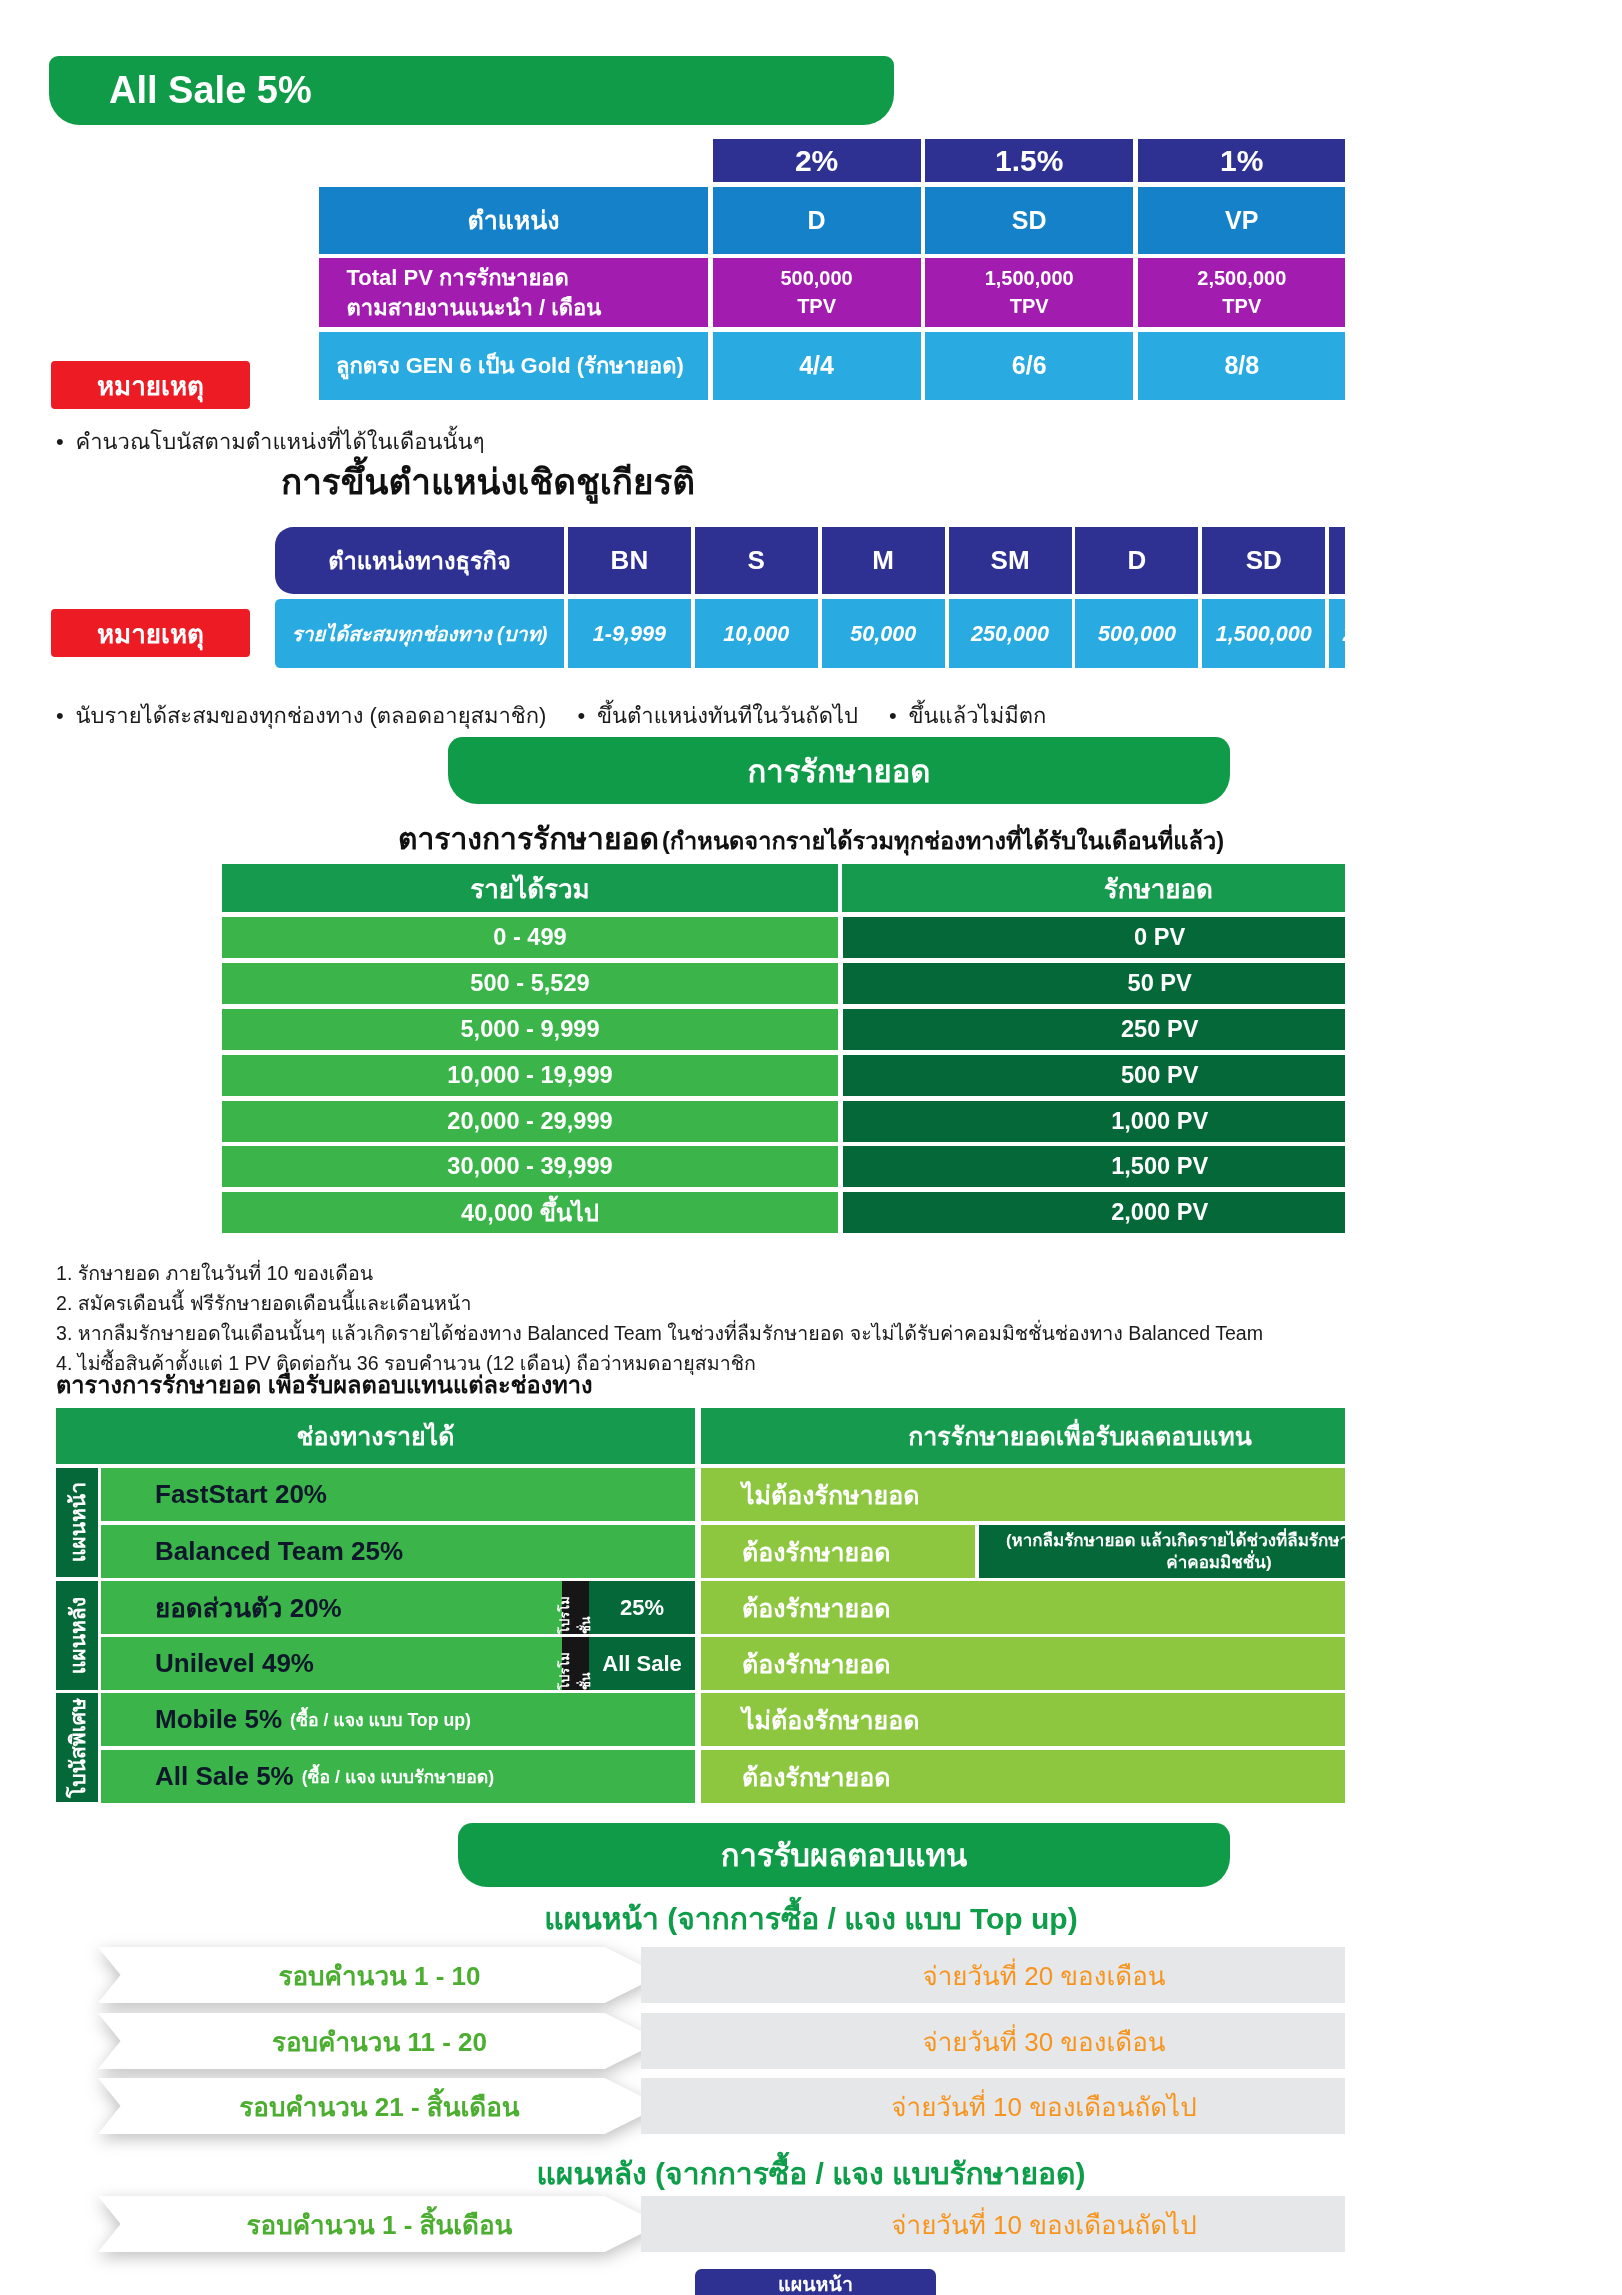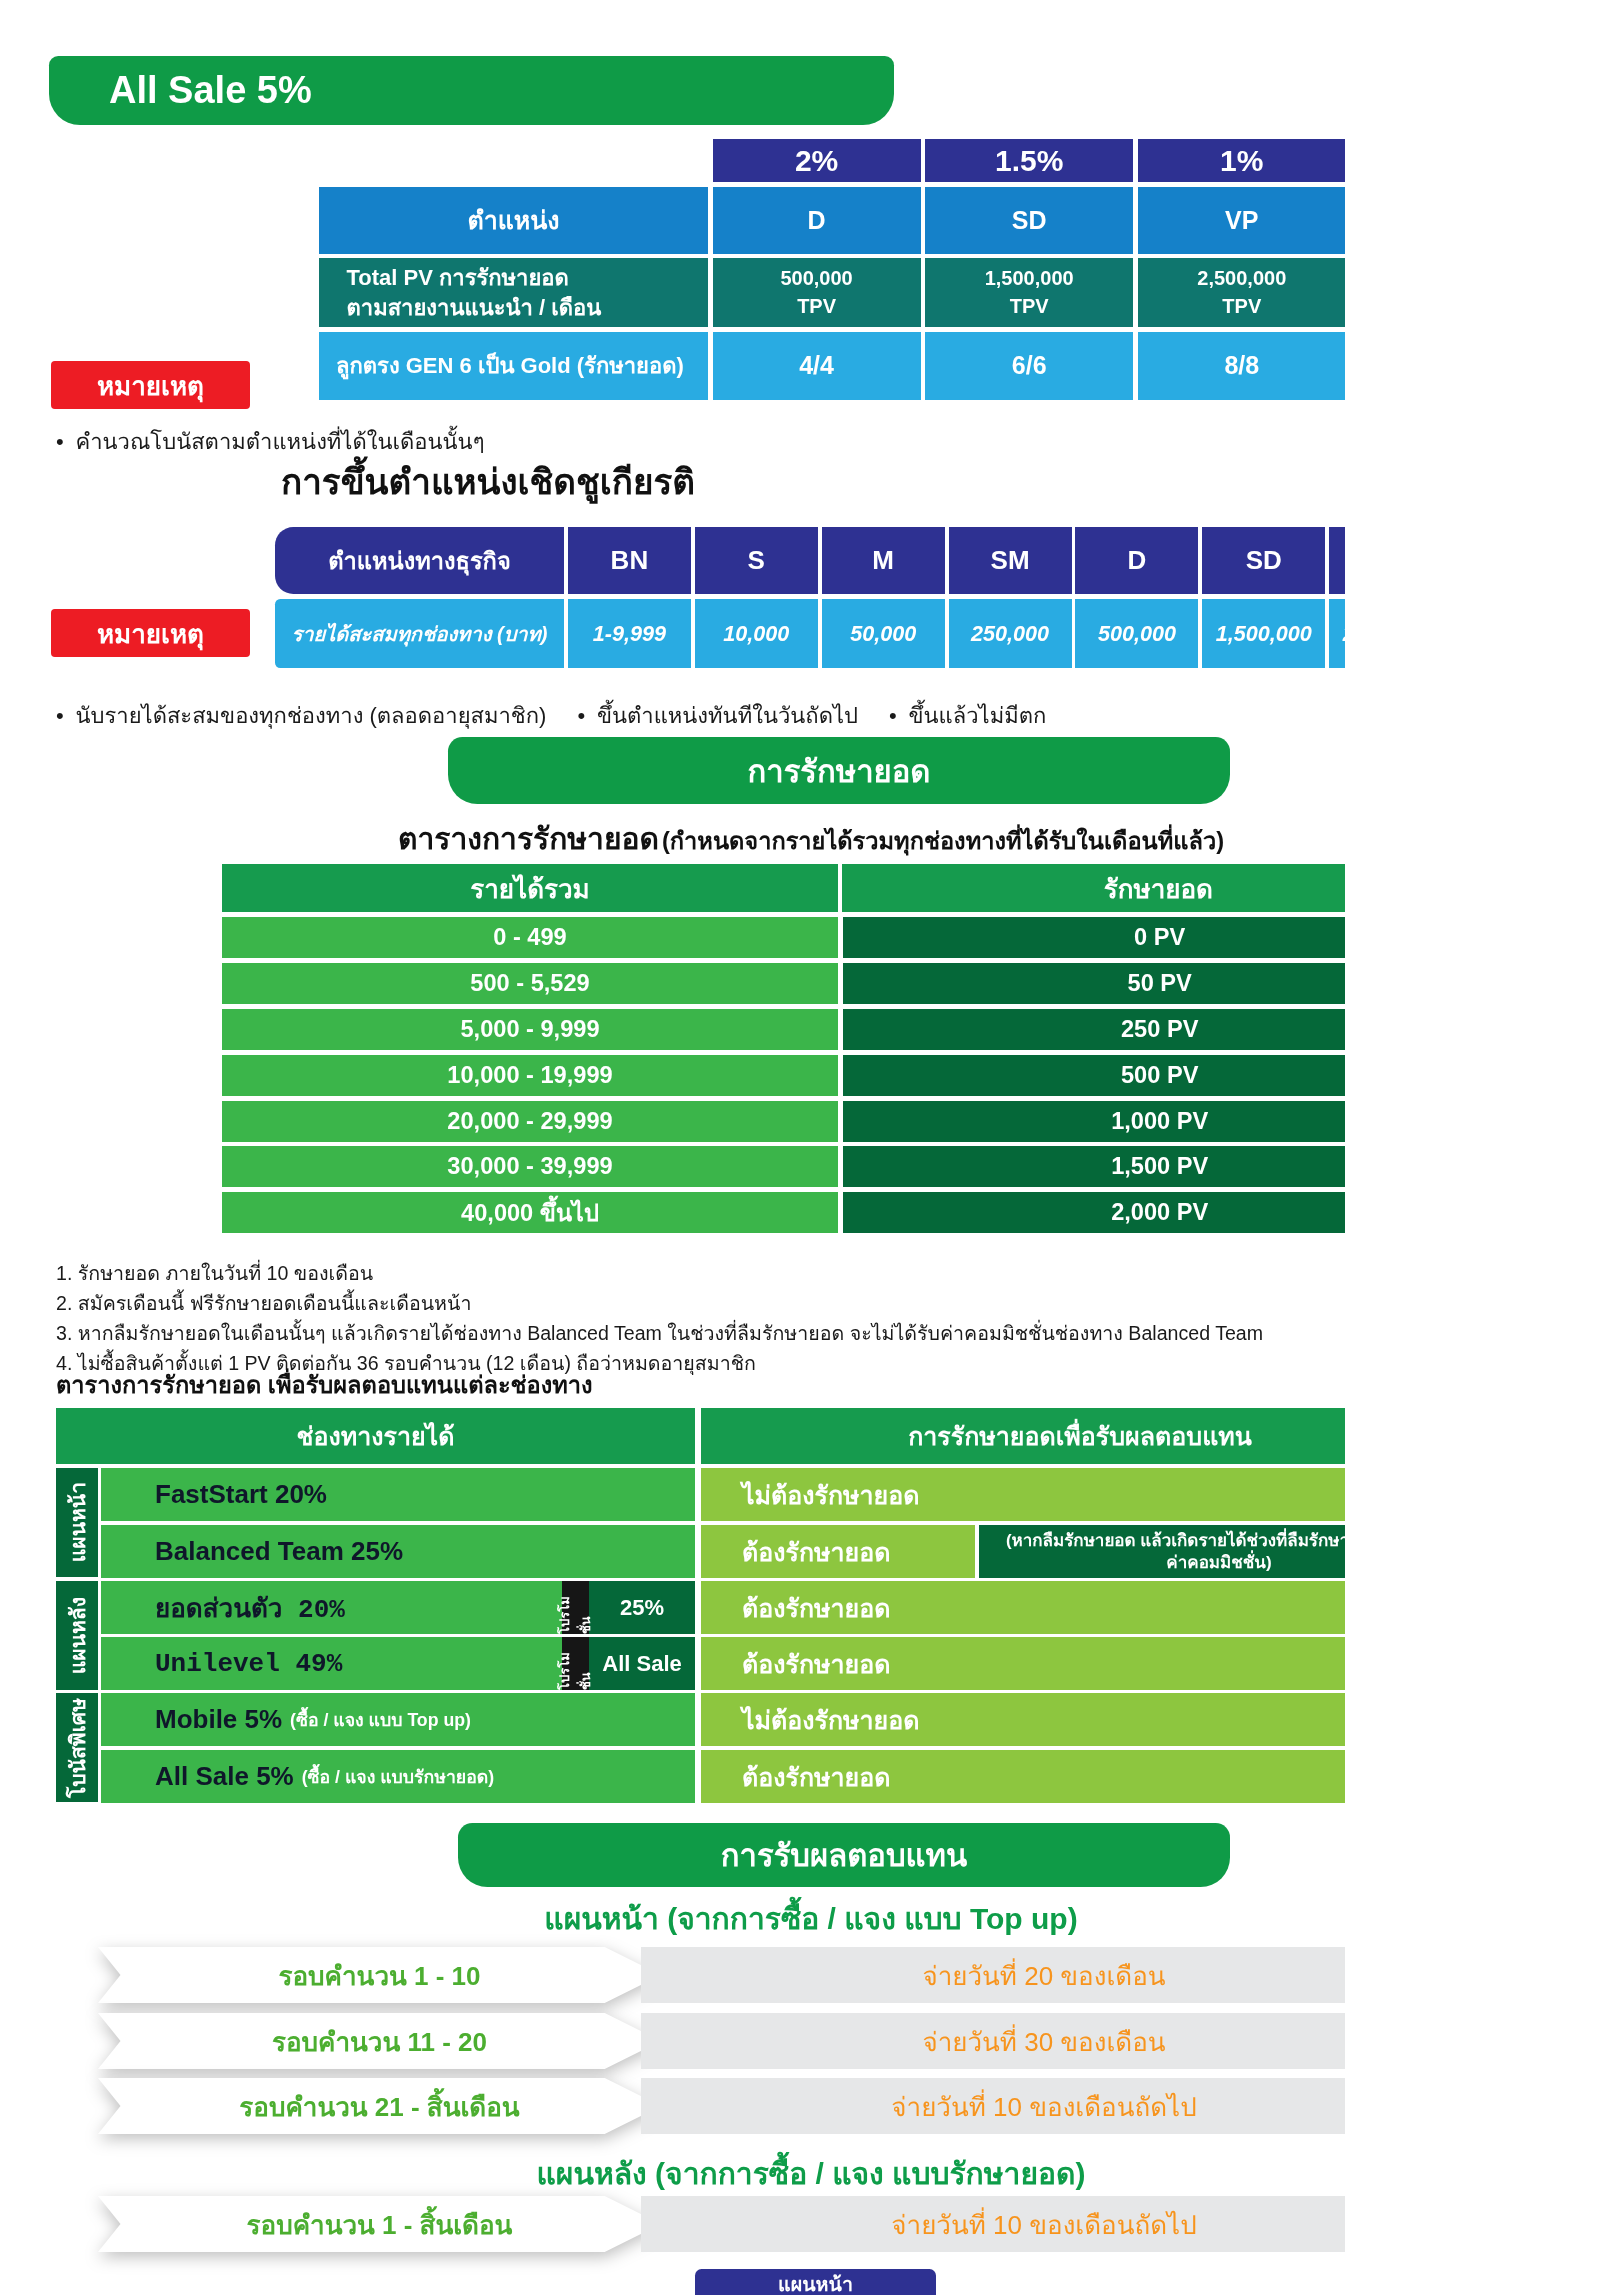--- a/index.html
+++ b/index.html
@@ -14,21 +14,21 @@
           border-radius:9.2px 9.2px 31px 31px;}
   .banner span{color:#fff;font-weight:bold;font-size:38px;padding-left:60px;line-height:69px;display:block;}
 
   
   .ptable{left:319px;top:139px;display:grid;
           grid-template-columns:389px 208px 208px 208px 208px;
           grid-template-rows:43px 67px 69px 68px;gap:4.6px;}
   .cell{color:#fff;font-weight:bold;}
   .navy{background:#2e3192;}
   .b1{background:#1581c9;}
-  .b2{background:#0f766e;}
+  .b2{background:#a21caf;}
   .b3{background:#29abe2;}
   .pct{font-size:30px;}
   .poslbl{font-size:25px;}
   .tpv-lbl{font-size:22px;line-height:30px;padding-left:27.5px;}
   .tpv-val{font-size:20px;line-height:27.5px;flex-direction:column;}
   .gold-lbl{font-size:22px;padding-left:17px;}
   .gold-val{font-size:25px;}
 
   
   .note-box{width:199px;height:48px;background:#ed1c24;border-radius:3.9px;}
@@ -79,21 +79,21 @@
   .ch-name .sub{color:#fff;font-weight:bold;font-size:17.7px;margin-left:7.9px;}
   .ch-req{left:701px;width:758px;height:53px;background:#8dc63f;display:flex;align-items:center;}
   .ch-req span{color:#fff;font-weight:bold;font-size:25px;padding-left:41px;}
   .ch-req.short{width:274px;}
   .note-cell{left:979px;width:480px;height:53px;background:#056839;}
   .note-cell span{color:#fff;font-size:17px;line-height:22px;font-weight:bold;padding:0 19.6px;}
   .promo-strip{width:27.5px;height:100%;background:#161616;display:flex;align-items:center;justify-content:center;}
   .promo-strip .vtext{font-size:13px;font-weight:bold;}
   .promo-val{width:106px;height:100%;background:#056839;display:flex;align-items:center;justify-content:center;}
   .promo-val span{color:#fff;font-weight:bold;font-size:22px;}
-  .flex1{flex:1;font-family:Liberation Mono, monospace;}
+  .flex1{flex:1;}
 
   
   .pill2{left:458px;top:1823px;width:772px;height:64px;}
   .plan-title{left:196px;width:1230px;text-align:center;font-size:30px;font-weight:bold;color:#0e9d49;}
   .arrow{left:98px;width:563px;height:56px;background:#ffffff;
          clip-path:polygon(0% 0%,90% 0%,100% 50%,90% 100%,0% 100%,4% 50%);z-index:2;}
   .arrow-wrap{filter:drop-shadow(0 5.2px 7.9px rgba(0,0,0,0.25));position:absolute;left:0;top:0;width:100%;height:0;}
   .arrow span{color:#4cae30;font-weight:bold;font-size:26px;}
   .gray-panel{left:641px;width:806px;height:56px;background:#e6e7e8;z-index:1;}
   .gray-panel span{color:#f7941d;font-weight:normal;font-size:26px;}

